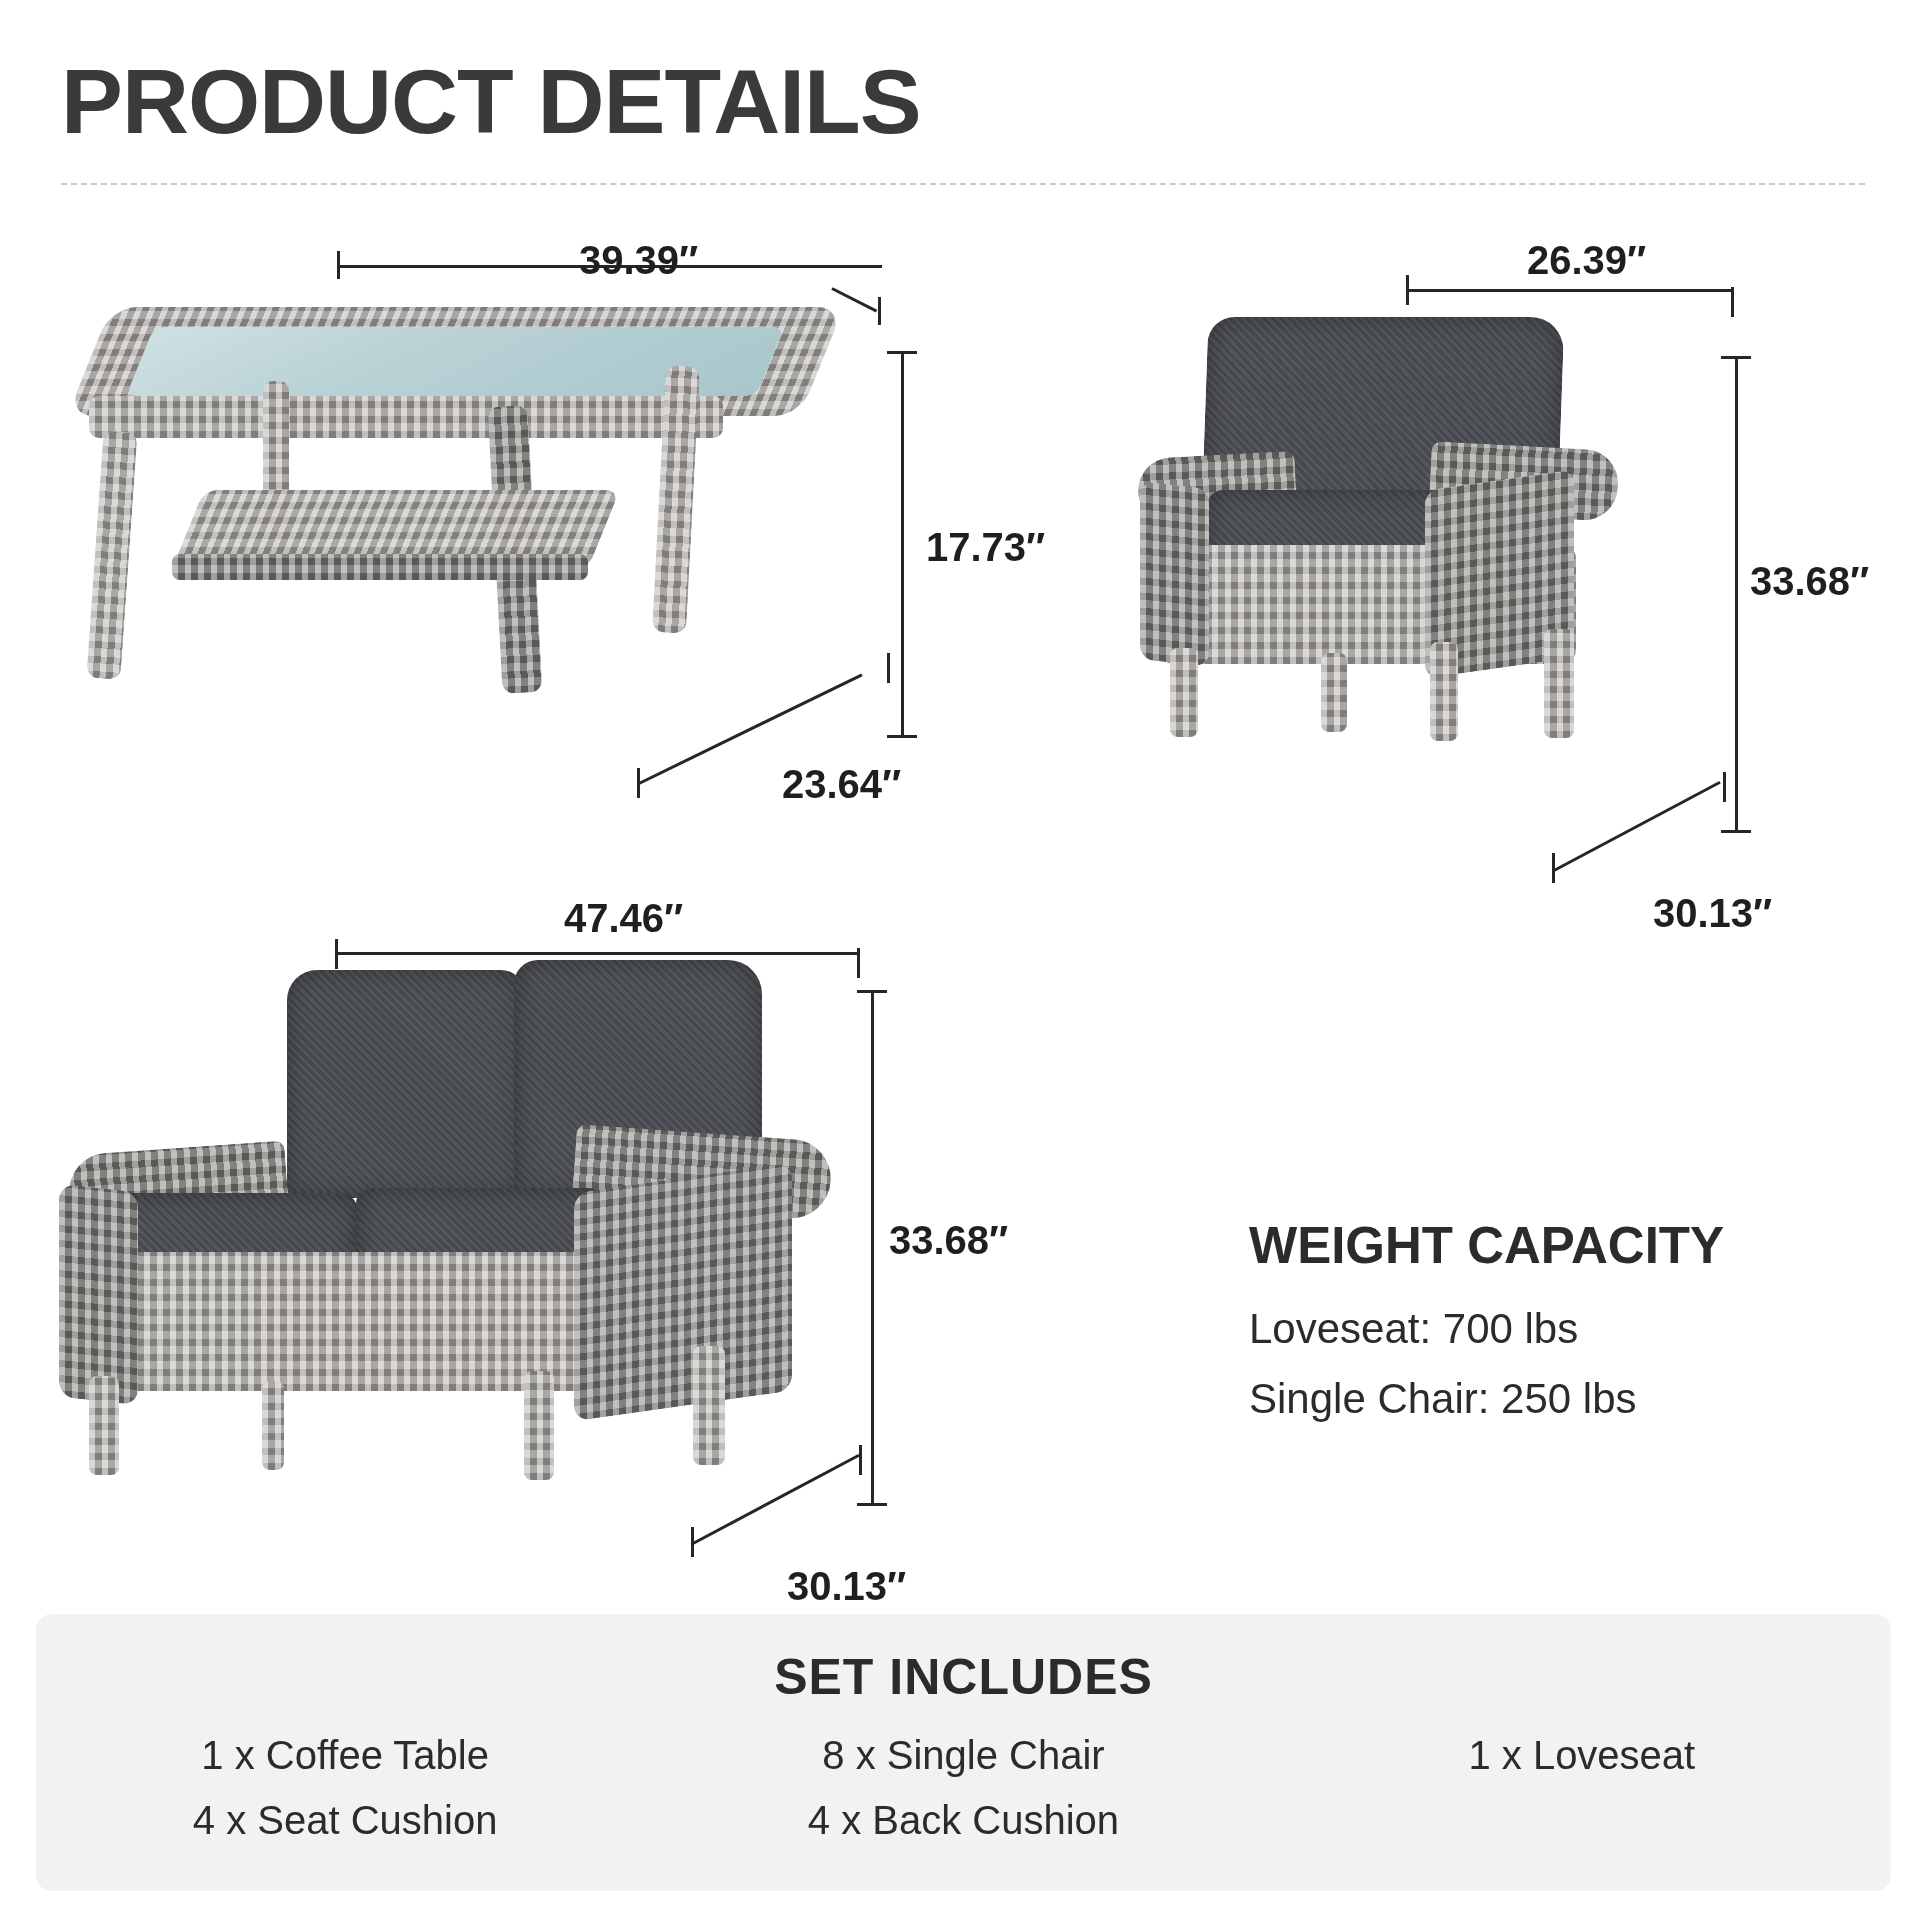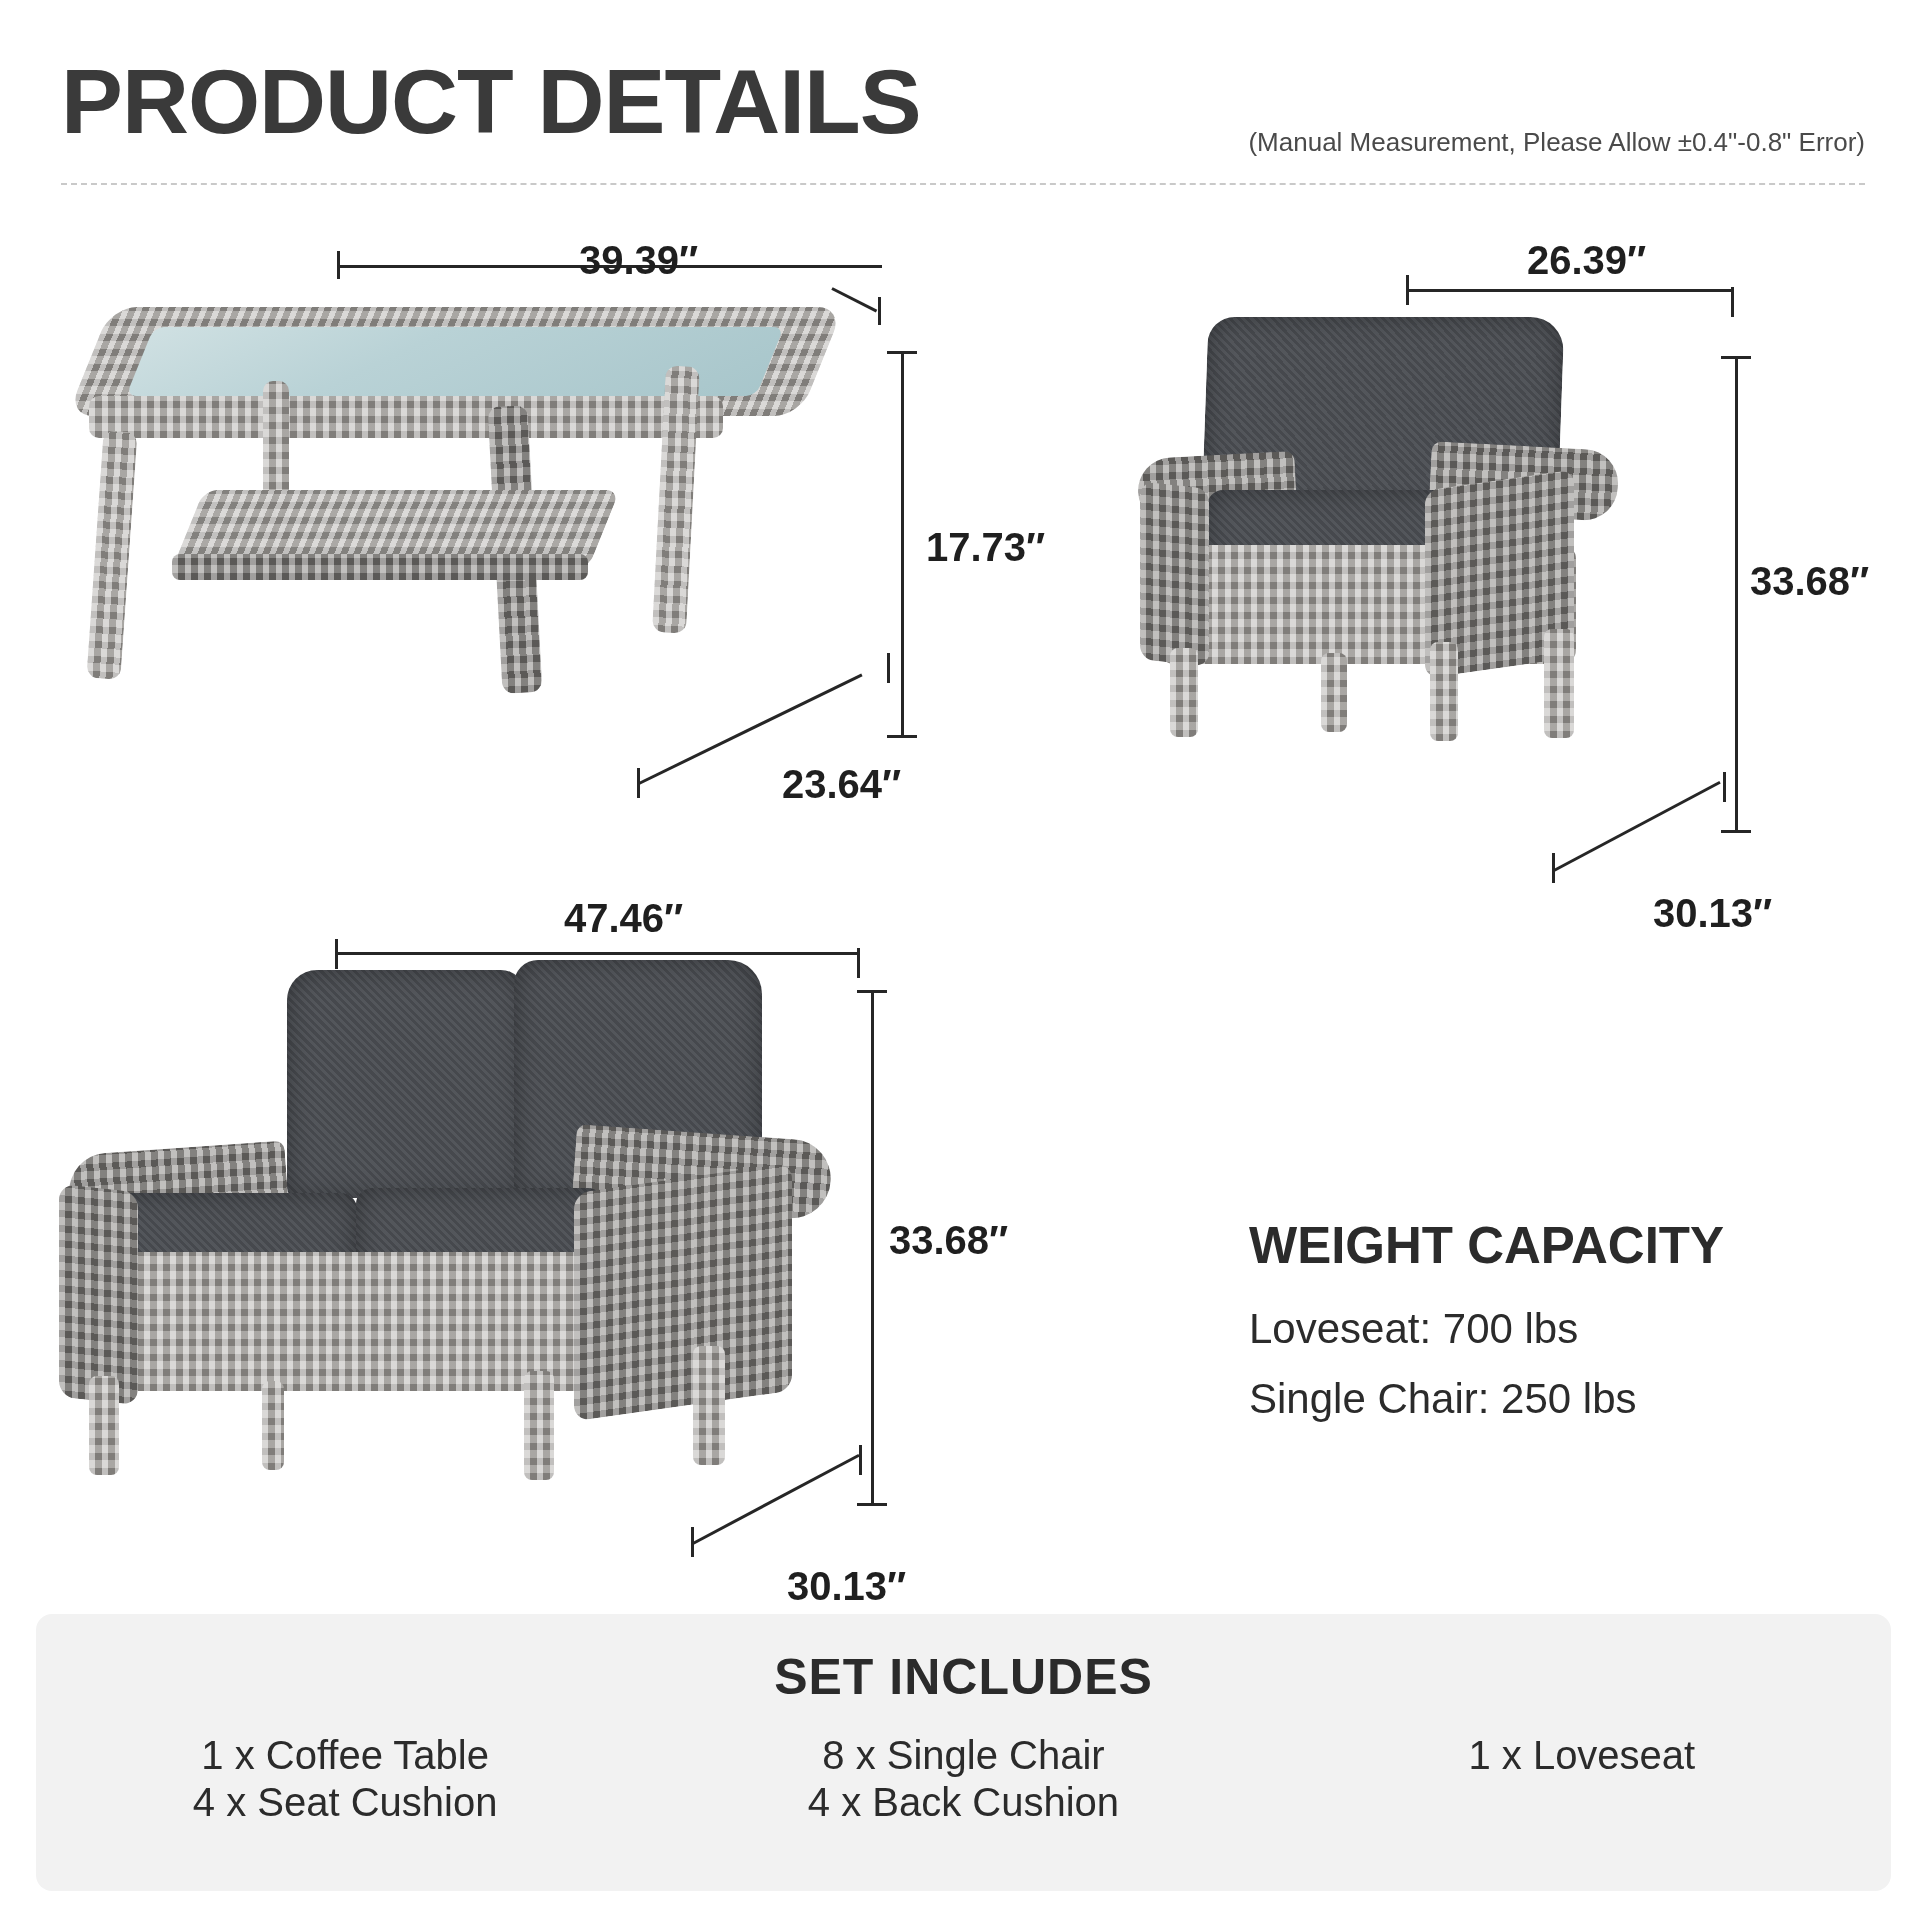--- a/index.html
+++ b/index.html
@@ -113,21 +113,21 @@
     margin-top: 34px;
     letter-spacing: 1px;
   }
   .set-grid {
     position: absolute;
     left: 0;
     top: 119px;
     width: 100%;
     display: grid;
     grid-template-columns: 1fr 1fr 1fr;
-    row-gap: 2px;
+    row-gap: 20px;
   }
   .set-cell {
     font-size: 40px;
     color: #2b2b2b;
     text-align: center;
   }
 
   
   .wicker {
     background-color: #a9a6a2;
@@ -160,21 +160,20 @@
   #single-chair { left: 1148px; top: 297px; width: 554px; height: 554px; }
 
   
   #loveseat { left: 59px; top: 950px; width: 812px; height: 614px; }
 </style>
 </head>
 <body>
 
 <div class="header">
   <div class="header-title">PRODUCT DETAILS</div>
-  <div class="header-note">(Manual Measurement, Please Allow ±0.4"-0.8" Error)</div>
 </div>
 <div class="header-rule"></div>
 
 <div class="figure" id="coffee-table">
 
   <div style="position:absolute; left:20px; top:20px; width:733px; height:109px; transform: skewX(-22deg); border-radius:26px;" class="wicker"></div>
   <div class="glass" style="position:absolute; left:71px; top:40px; width:630px; height:69px; transform: skewX(-22deg);"></div>
 
   <div class="wicker" style="position:absolute; left:20px; top:109px; width:634px; height:42px; border-radius:10px;"></div>
 

